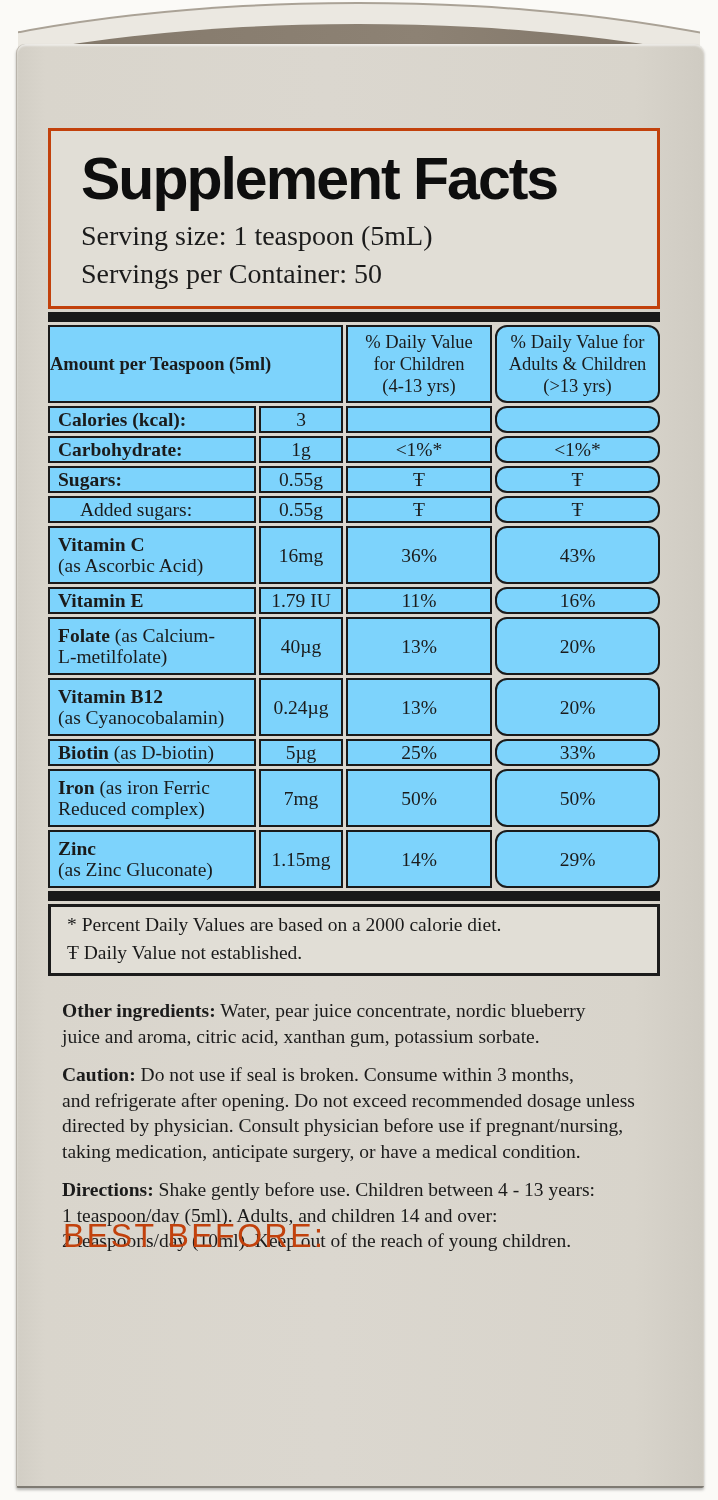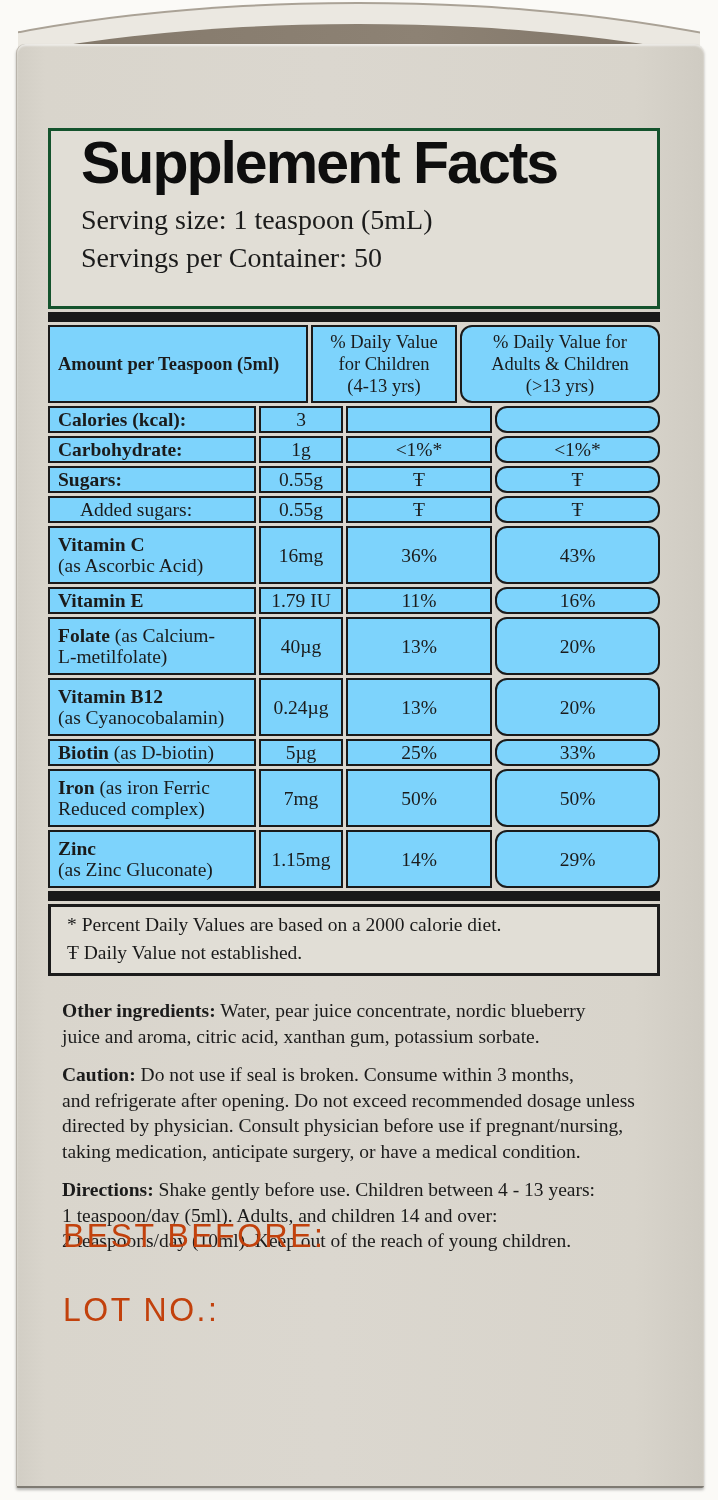--- a/index.html
+++ b/index.html
@@ -19,41 +19,41 @@
         background:linear-gradient(90deg,#d2cec5 0,#d9d5cc 28px,#dbd7cf 45%,#d8d4cb 90%,#cfcbc2 100%);
         border-radius:9px 9px 2px 2px;
         border-left:1px solid #b9b4ab;border-bottom:2px solid #7e7a72;
         box-shadow:0 2px 3px rgba(0,0,0,.28), inset 0 2px 2px rgba(255,255,255,.55);}
 
   
   .label{position:absolute;left:48px;top:128px;width:612px;}
   .pre{white-space:pre-line;}
   .b{font-weight:bold;}
 
-  .hdr-box{box-sizing:border-box;border:3px solid #14532d;background:#e1ded6;
-           height:181px;padding:0 24px 0 30px;}
+  .hdr-box{box-sizing:border-box;border:3px solid #c2410c;background:#e1ded6;
+           height:181px;padding:16px 24px 0 30px;}
   .title{font-family:"Liberation Sans","DejaVu Sans",sans-serif;font-weight:bold;
          font-size:59px;line-height:64px;letter-spacing:-2px;color:#0e0e0e;margin:0 0 6px 0;}
   .sv{font-size:28px;line-height:38px;}
 
   .thickbar{height:10px;background:#191919;margin:3px 0;}
 
   
   .trow{display:flex;gap:3px;margin-top:3px;height:27px;}
   .trow.tall{height:58px;}
   .trow.thead{height:78px;}
   .c{box-sizing:border-box;border:2px solid #1a1a1a;background:#7dd3fc;
      display:flex;align-items:center;justify-content:center;
      font-size:19.5px;line-height:21px;text-align:center;}
   .c-lbl{width:208px;justify-content:flex-start;text-align:left;}
   .c-lbl p{margin:0;padding:0 4px 0 8px;white-space:pre-line;}
   .c-amt{width:84px;}
   .c-chl{width:146px;}
   .c-adl{flex:1;border-radius:12px;}
-  .c-merged{width:260px;justify-content:flex-start;text-align:left;padding-left:8px;
+  .c-merged{width:295px;justify-content:flex-start;text-align:left;
             font-weight:bold;font-size:20px;}
   .thead .c{font-size:18.5px;line-height:22px;}
   .indent p{padding-left:30px;}
   .indent .b{font-weight:normal;}
 
   .foot-box{box-sizing:border-box;border:3px solid #1b1b1b;background:#e1ded6;
             margin-top:3px;padding:4px 14px 6px 16px;font-size:19.5px;line-height:28px;}
 
   .para{margin:13px 0 0 14px;width:586px;font-size:19.5px;line-height:25.5px;}
   .para.first{margin-top:22px;}
@@ -221,15 +221,14 @@
 
     <div class="para">
       <p><span class="b">Directions:</span> <span class="pre">Shake gently before use. Children between 4 - 13 years:
 1 teaspoon/day (5ml). Adults, and children 14 and over:
 2 teaspoons/day (10ml). Keep out of the reach of young children.</span></p>
     </div>
 
   </div>
 
   <div class="stamp" id="bb">BEST BEFORE:</div>
-  <div class="stamp" id="lot">LOT NO.:</div>
 
 </div>
 
 </body></html>

